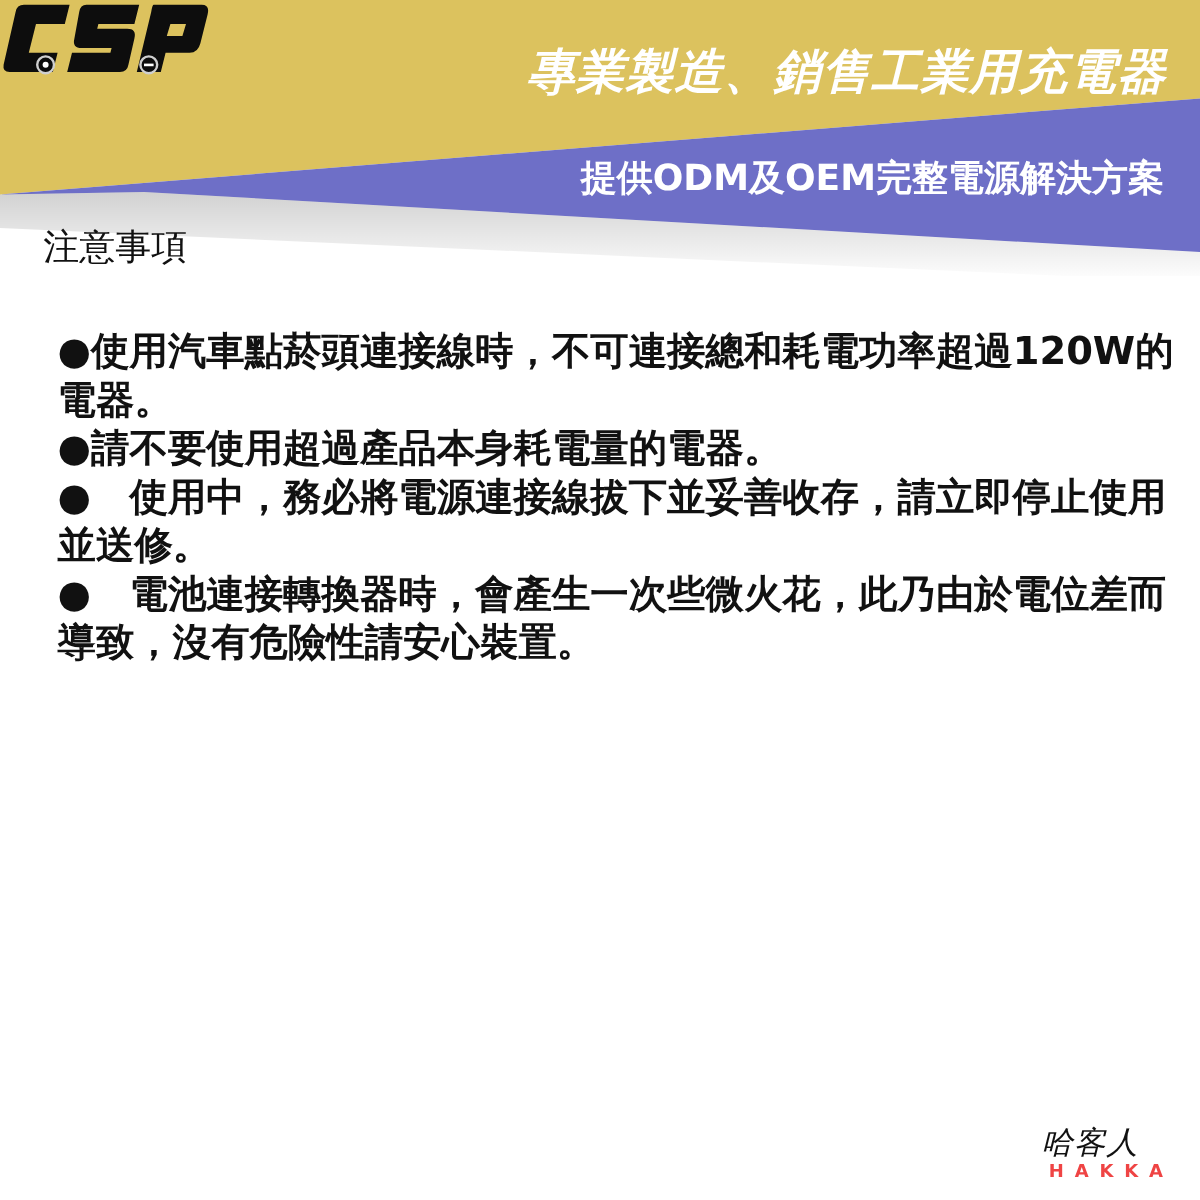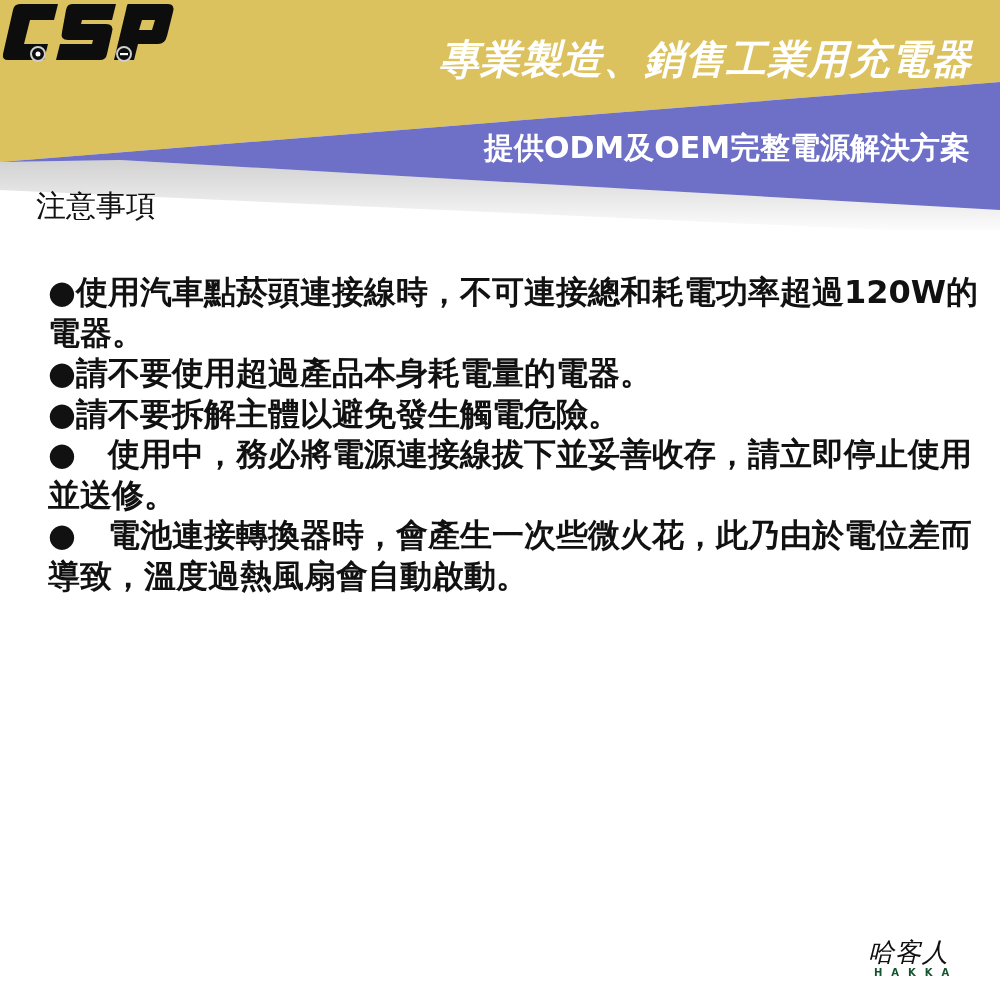--- a/index.html
+++ b/index.html
@@ -29,22 +29,22 @@
     margin:14px; padding:0; list-style:none;
   }
   .notes li { margin:0; padding:0; }
   .bullet { display:inline; }
   .hakka { position:absolute; left:862px; top:935px; width:110px; height:55px; }
   .hakka-cn {
     position:absolute; left:6px; top:0; font-family:"DejaVu Serif", serif;
     font-size:26px; font-style:italic; color:#111; letter-spacing:1px;
   }
   .hakka-en {
-    position:absolute; left:12px; top:32px; font-size:10px; font-weight:bold;
-    letter-spacing:9px; color:#14532d;
+    position:absolute; left:12px; top:32px; font-size:15px; font-weight:bold;
+    letter-spacing:9px; color:#ef4444;
   }
 </style>
 </head>
 <body>
 
 <div class="banner">
   <svg width="1000" height="230" viewBox="0 0 1000 230">
     <defs>
       <linearGradient id="shadow" x1="0" y1="0" x2="0" y2="1">
         <stop offset="0" stop-color="#000" stop-opacity="0.18"></stop>
@@ -72,21 +72,20 @@
 
   <div class="tagline-1">專業製造、銷售工業用充電器</div>
   <div class="tagline-2">提供ODM及OEM完整電源解決方案</div>
 </div>
 
 <div class="section-title">注意事項</div>
 
 <ul class="notes">
   <li><span class="bullet">●</span><span>使用汽車點菸頭連接線時，不可連接總和耗電功率超過120W的電器。</span></li>
   <li><span class="bullet">●</span><span>請不要使用超過產品本身耗電量的電器。</span></li>
-  <li><span class="bullet">●</span><span>請不要拆解主體以避免發生觸電危險。</span></li>
   <li><span class="bullet">●　</span><span>使用中，務必將電源連接線拔下並妥善收存，請立即停止使用並送修。</span></li>
-  <li><span class="bullet">●　</span><span>電池連接轉換器時，會產生一次些微火花，此乃由於電位差而導致，溫度過熱風扇會自動啟動。</span></li>
+  <li><span class="bullet">●　</span><span>電池連接轉換器時，會產生一次些微火花，此乃由於電位差而導致，沒有危險性請安心裝置。</span></li>
 </ul>
 
 <div class="hakka">
   <div class="hakka-cn">哈客人</div>
   <div class="hakka-en">HAKKA</div>
 </div>
 
 </body></html>

